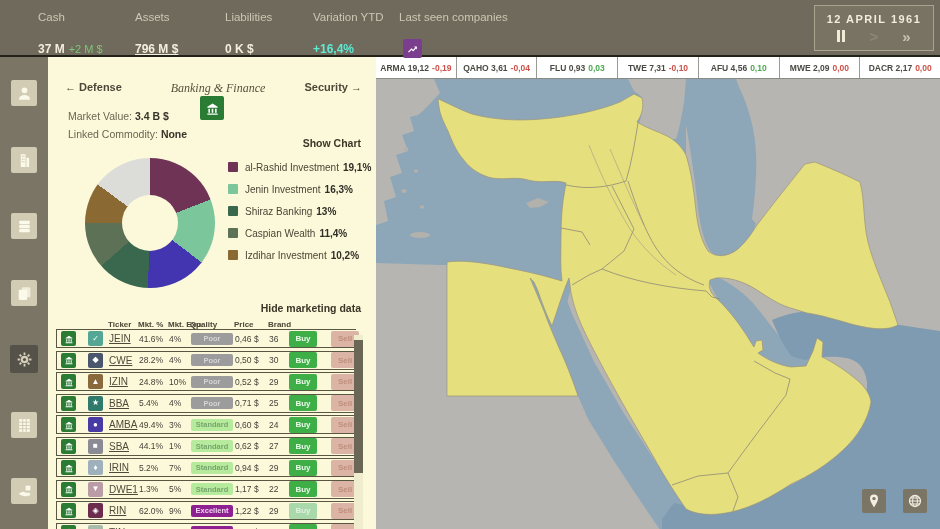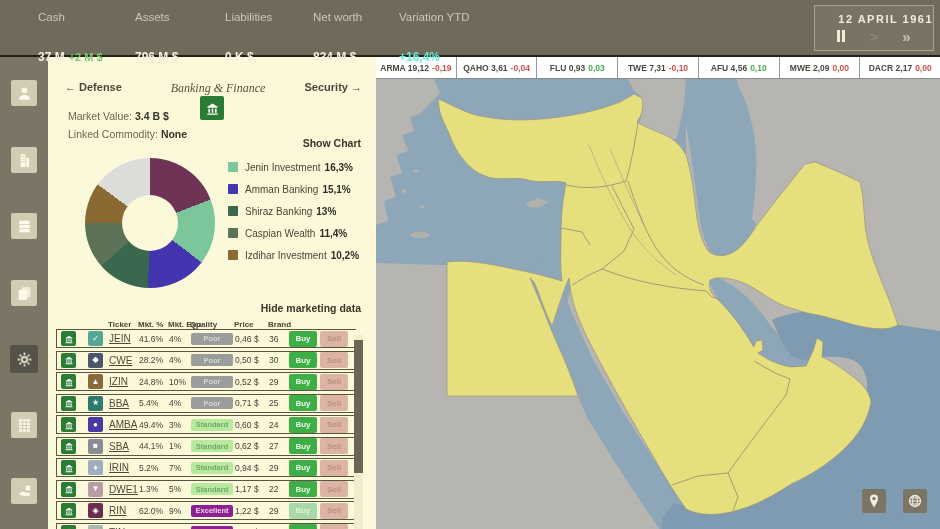--- a/index.html
+++ b/index.html
@@ -6,29 +6,29 @@
   body{width:940px;height:529px;overflow:hidden;position:relative;
        font-family:"Liberation Sans",sans-serif;background:#b7b5b1;-webkit-font-smoothing:antialiased}
 
   
   .topbar{position:absolute;left:0;top:0;width:940px;height:55px;background:#6f6a5b;
           border-bottom:2px solid #232219;z-index:9}
   .stats{display:flex;padding-left:38px;padding-top:11px}
   .stat{flex:none}
   .stat:nth-child(1){width:97px}.stat:nth-child(2){width:90px}.stat:nth-child(3){width:88px}
   .stat:nth-child(4){width:86px}.stat:nth-child(5){width:95px}.stat:nth-child(6){width:150px}
-  .stat-label{font-size:11.5px;color:#cdc7b4;margin-bottom:24px;white-space:nowrap}
+  .stat-label{font-size:11.5px;color:#cdc7b4;margin-bottom:16px;white-space:nowrap}
   .stat-value{font-size:12px;color:#f3eedd;font-weight:bold;white-space:nowrap}
   .stat-value.u{text-decoration:underline}
   .stat-value.pos{color:#5eead4}
-  .stat-delta{font-size:11px;color:#7dc578;font-weight:bold;margin-left:4px}
+  .stat-delta{font-size:11px;color:#7dc578;font-weight:normal;margin-left:4px}
   .stat-icon{display:none;width:19px;height:19px;border-radius:2px;align-items:center;justify-content:center}
   .stat-icon svg{width:13px;height:13px}
   .date-widget{position:absolute;right:6px;top:5px;width:118px;height:44px;background:#787363;
-               border:1px solid #a8a28e;text-align:right}
+               border:1px solid #a8a28e;text-align:center}
   .date-text{font-size:11px;letter-spacing:1.5px;color:#f2edda;font-weight:bold;margin-top:7px}
   .date-controls{display:flex;justify-content:center;gap:24px;margin-top:2px;align-items:center;height:18px}
   .ctrl{display:flex;align-items:center;gap:2px;cursor:pointer;line-height:1}
   .ctrl .bar{display:block;width:3px;height:12px;background:#f0ead6}
   .ctrl.play{color:#8d8878;font-size:15px;font-weight:bold}
   .ctrl.ff{color:#c9c3ae;font-size:15px;font-weight:bold}
 
   
   .sidebar{position:absolute;left:0;top:57px;width:48px;height:472px;background:#7b7566}
   .side-item{position:absolute;left:11px;width:26px;height:26px;background:#d2ccb5;border-radius:2px;
@@ -79,21 +79,21 @@
          display:flex;align-items:center;justify-content:center;white-space:nowrap}
   .q-poor{background:#9c9c9c;color:#d4d4d4}
   .q-standard{background:#b6eb9d;color:#78a56c}
   .q-excellent{background:#8e2191;color:#efd4f0}
   .c-pr{width:34px;font-size:8.5px;color:#45423a;flex:none}
   .c-b{width:18px;font-size:8.5px;color:#45423a;flex:none}
   .btn{width:28px;height:13px;border-radius:2px;font-size:8px;font-weight:bold;border:none;flex:none;
        display:flex;align-items:center;justify-content:center;cursor:pointer;font-family:inherit;padding:8px}
   .btn.buy{background:#3eae47;color:#eafae8;margin-left:2px}
   .btn.buy.disabled{background:#a9d9aa;color:#def0dc}
-  .btn.sell{background:#dcb4a6;color:#bf8e7c;margin-left:3px}
+  .btn.sell{background:#dcb4a6;color:#bf8e7c;margin-left:14px}
   .scroll-track{position:absolute;left:306px;top:278px;width:9px;height:243px;background:#f0edcf}
   .scroll-thumb{position:absolute;left:306px;top:283px;width:9px;height:133px;background:#6b6757;cursor:pointer}
 
   
   .map-region{position:absolute;left:376px;top:57px;width:564px;height:472px}
   .ticker-strip{display:flex;height:21px;background:#fff;border-bottom:1px solid #8a8a84}
   .tcell{flex:1;display:flex;align-items:center;justify-content:center;gap:3px;
          border-right:1px solid #9a9a94;font-size:8.5px;font-weight:bold;color:#4a4a44;background:#fff;cursor:pointer}
   .tcell:last-child{border-right:none}
   .tchg.down{color:#cc5148}.tchg.up{color:#4aa94e}
@@ -115,26 +115,31 @@
   </div>
       <div class="stat">
     <div class="stat-label">Assets</div>
     <div><span class="stat-value u">796 M $</span><span class="stat-delta"></span></div>
   </div>
       <div class="stat">
     <div class="stat-label">Liabilities</div>
     <div><span class="stat-value">0 K $</span><span class="stat-delta"></span></div>
   </div>
       <div class="stat">
-    <div class="stat-label">Net worth</div>
-    <div><span class="stat-value">834 M $</span><span class="stat-delta"></span></div>
-  </div>
-      <div class="stat">
     <div class="stat-label">Variation YTD</div>
     <div><span class="stat-value pos">+16,4%</span><span class="stat-delta"></span></div>
+  </div>
+      <div class="stat">
+    <div class="stat-label">Last seen companies</div>
+    <div><span class="stat-value"></span><span class="stat-delta"></span><span class="stat-icon" style="display: inline-flex; background: rgb(123, 61, 141);">
+            <svg viewBox="0 0 16 16">
+              <path stroke="#fff" stroke-width="1.5" fill="none" d="M3 12.5L6.8 8.7l2 2 3.7-4"></path>
+              <path fill="#fff" d="M9.8 5.6h3.6v3.6z"></path>
+            </svg>
+          </span></div>
   </div>
     </div>
   <div class="date-widget">
     <div class="date-text">12 APRIL 1961</div>
     <div class="date-controls">
       <span class="ctrl pause">
           <span class="bar"></span>
           <span class="bar"></span>
         </span>
       <span class="ctrl play">&gt;</span>
@@ -211,28 +216,28 @@
     <span>Market Value:</span><b>3.4 B $</b>
   </div>
   <div class="lc-line">
     <span>Linked Commodity:</span><b>None</b>
   </div>
   <span class="show-chart">Show Chart</span>
 
   <div class="donut" id="donut" style="background: conic-gradient(rgb(110, 51, 85) 0%, rgb(110, 51, 85) 19.1%, rgb(124, 198, 155) 19.1%, rgb(124, 198, 155) 35.4%, rgb(67, 53, 176) 35.4%, rgb(67, 53, 176) 50.5%, rgb(57, 104, 79) 50.5%, rgb(57, 104, 79) 63.5%, rgb(93, 113, 86) 63.5%, rgb(93, 113, 86) 74.9%, rgb(138, 106, 50) 74.9%, rgb(138, 106, 50) 85.1%, rgb(220, 220, 216) 85.1%, rgb(220, 220, 216) 99.9%, rgb(110, 51, 85) 99.9%, rgb(110, 51, 85) 100%);"></div>
   <div class="legend" id="legend">
       <div class="lg-item">
+    <span class="lg-sq" style="background: rgb(110, 51, 85);"></span>
+    <span class="lg-label">al-Rashid Investment</span>
+    <span class="lg-pct">19,1%</span>
+  </div>
+      <div class="lg-item">
     <span class="lg-sq" style="background: rgb(124, 198, 155);"></span>
     <span class="lg-label">Jenin Investment</span>
     <span class="lg-pct">16,3%</span>
-  </div>
-      <div class="lg-item">
-    <span class="lg-sq" style="background: rgb(67, 53, 176);"></span>
-    <span class="lg-label">Amman Banking</span>
-    <span class="lg-pct">15,1%</span>
   </div>
       <div class="lg-item">
     <span class="lg-sq" style="background: rgb(57, 104, 79);"></span>
     <span class="lg-label">Shiraz Banking</span>
     <span class="lg-pct">13%</span>
   </div>
       <div class="lg-item">
     <span class="lg-sq" style="background: rgb(93, 113, 86);"></span>
     <span class="lg-label">Caspian Wealth</span>
     <span class="lg-pct">11,4%</span>

